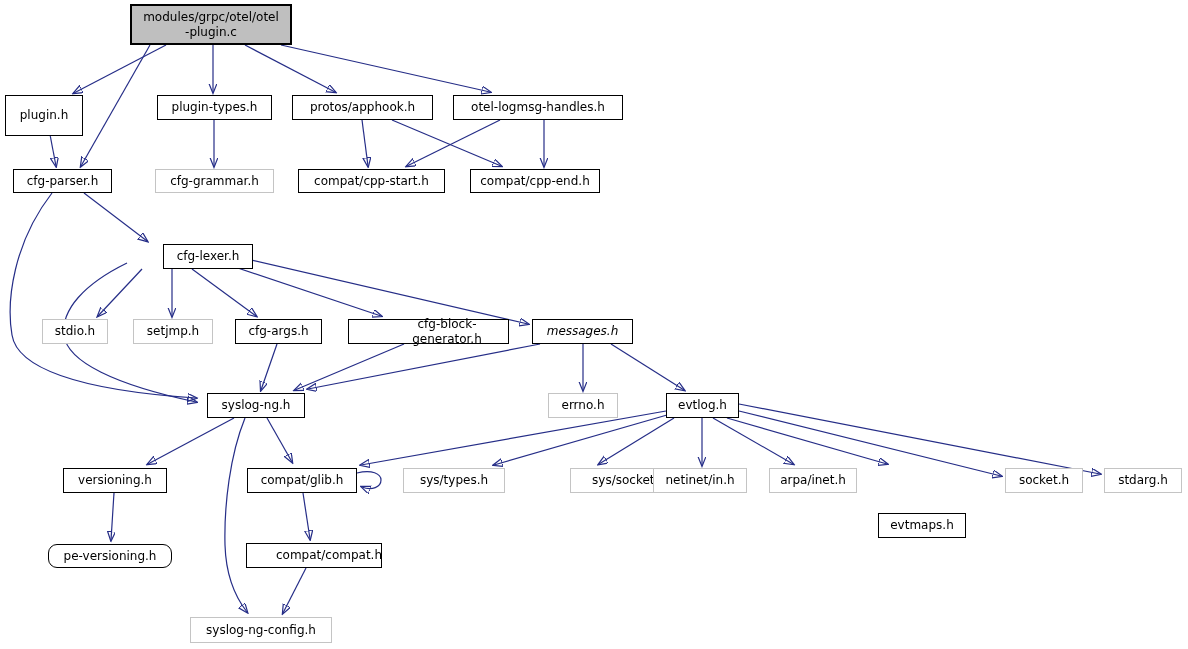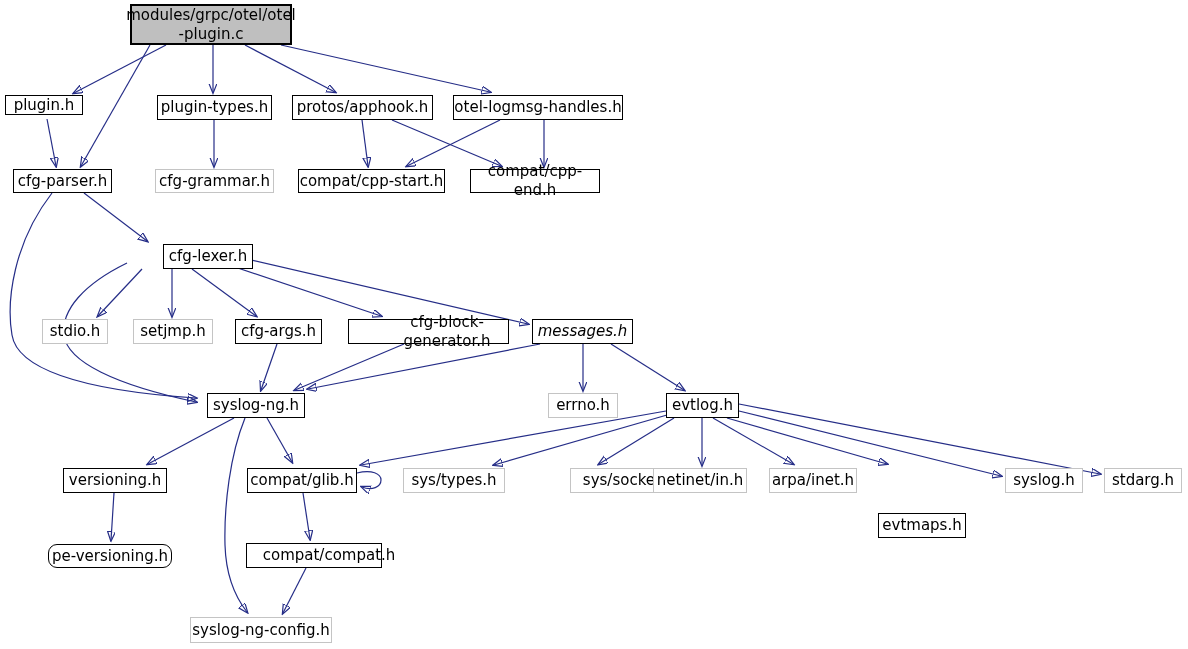--- a/index.html
+++ b/index.html
@@ -1,21 +1,21 @@
 <!DOCTYPE html>
 <html><head>
 <meta charset="utf-8">
 <style>
   html,body{margin:0;padding:0;background:#ffffff;}
   .graph{
     position:relative;
     width:1188px;height:649px;
     background:var(--bg,#ffffff);
     font-family:"DejaVu Sans","Liberation Sans",sans-serif;
-    font-size:15px;
+    font-size:12px;
     color:#000;
     overflow:hidden;
   }
   .edges{position:absolute;left:0;top:0;width:1188px;height:649px;}
   .edges path{fill:none;stroke:var(--edge,#252d87);stroke-width:1.2px;}
   .node{
     position:absolute;
     box-sizing:border-box;
     display:flex;align-items:center;justify-content:center;
     text-align:center;
@@ -76,21 +76,21 @@
         <path d="M245,418 C230,455 224,505 225,545 C226,577 236,598 247,612" marker-end="url(#arrow)"></path>
         <path d="M114,493 L111,540" marker-end="url(#arrow)"></path>
         <path d="M357,473 C372,469 381,474 381,480 C381,487 372,491 362,487" marker-end="url(#arrow)"></path>
         <path d="M303,493 L310,539" marker-end="url(#arrow)"></path>
         <path d="M306,568 L283,613" marker-end="url(#arrow)"></path>
       </g>
   </svg>
   <div id="node-layer">
       <div class="node root" style="left: 130px; top: 4px; width: 162px; height: 41px;">modules/grpc/otel/otel
 -plugin.c</div>
-      <div class="node" style="left: 5px; top: 95px; width: 78px; height: 20px;">plugin.h</div>
+      <div class="node" style="left: 5px; top: 95px; width: 78px; height: 41px;">plugin.h</div>
       <div class="node" style="left: 157px; top: 95px; width: 115px; height: 25px;">plugin-types.h</div>
       <div class="node" style="left: 292px; top: 95px; width: 141px; height: 25px;">protos/apphook.h</div>
       <div class="node" style="left: 453px; top: 95px; width: 170px; height: 25px;">otel-logmsg-handles.h</div>
       <div class="node" style="left: 13px; top: 169px; width: 99px; height: 24px;">cfg-parser.h</div>
       <div class="node external" style="left: 155px; top: 169px; width: 119px; height: 24px;">cfg-grammar.h</div>
       <div class="node" style="left: 298px; top: 169px; width: 147px; height: 24px;">compat/cpp-start.h</div>
       <div class="node" style="left: 470px; top: 169px; width: 130px; height: 24px;">compat/cpp-end.h</div>
       <div class="node" style="left: 127px; top: 244px; width: 90px; height: 25px; margin-left: 36px;">cfg-lexer.h</div>
       <div class="node external" style="left: 42px; top: 319px; width: 66px; height: 25px;">stdio.h</div>
       <div class="node external" style="left: 133px; top: 319px; width: 80px; height: 25px;">setjmp.h</div>
@@ -100,19 +100,19 @@
       <div class="node external" style="left: 548px; top: 393px; width: 70px; height: 25px;">errno.h</div>
       <div class="node" style="left: 666px; top: 393px; width: 73px; height: 25px;">evtlog.h</div>
       <div class="node" style="left: 207px; top: 393px; width: 98px; height: 25px;">syslog-ng.h</div>
       <div class="node" style="left: 63px; top: 468px; width: 104px; height: 25px;">versioning.h</div>
       <div class="node" style="left: 247px; top: 468px; width: 110px; height: 25px;">compat/glib.h</div>
       <div class="node external" style="left: 403px; top: 468px; width: 102px; height: 25px;">sys/types.h</div>
       <div class="node external" style="left: 527px; top: 468px; width: 118px; height: 25px; margin-left: 43px;">sys/socket.h</div>
       <div class="node external" style="left: 653px; top: 468px; width: 94px; height: 25px;">netinet/in.h</div>
       <div class="node external" style="left: 769px; top: 468px; width: 88px; height: 25px;">arpa/inet.h</div>
       <div class="node" style="left: 878px; top: 468px; width: 88px; height: 25px; margin-top: 45px;">evtmaps.h</div>
-      <div class="node external" style="left: 1005px; top: 468px; width: 78px; height: 25px;">syslog.h</div>
+      <div class="node external" style="left: 1005px; top: 468px; width: 78px; height: 25px;">socket.h</div>
       <div class="node external" style="left: 1104px; top: 468px; width: 78px; height: 25px;">stdarg.h</div>
       <div class="node" style="left: 48px; top: 544px; width: 124px; height: 24px; border-radius: 9px;">pe-versioning.h</div>
       <div class="node" style="left: 246px; top: 543px; width: 136px; height: 25px; padding-left: 30px;">compat/compat.h</div>
       <div class="node external" style="left: 190px; top: 617px; width: 142px; height: 26px;">syslog-ng-config.h</div>
     </div>
 </div>
 
 </body></html>

